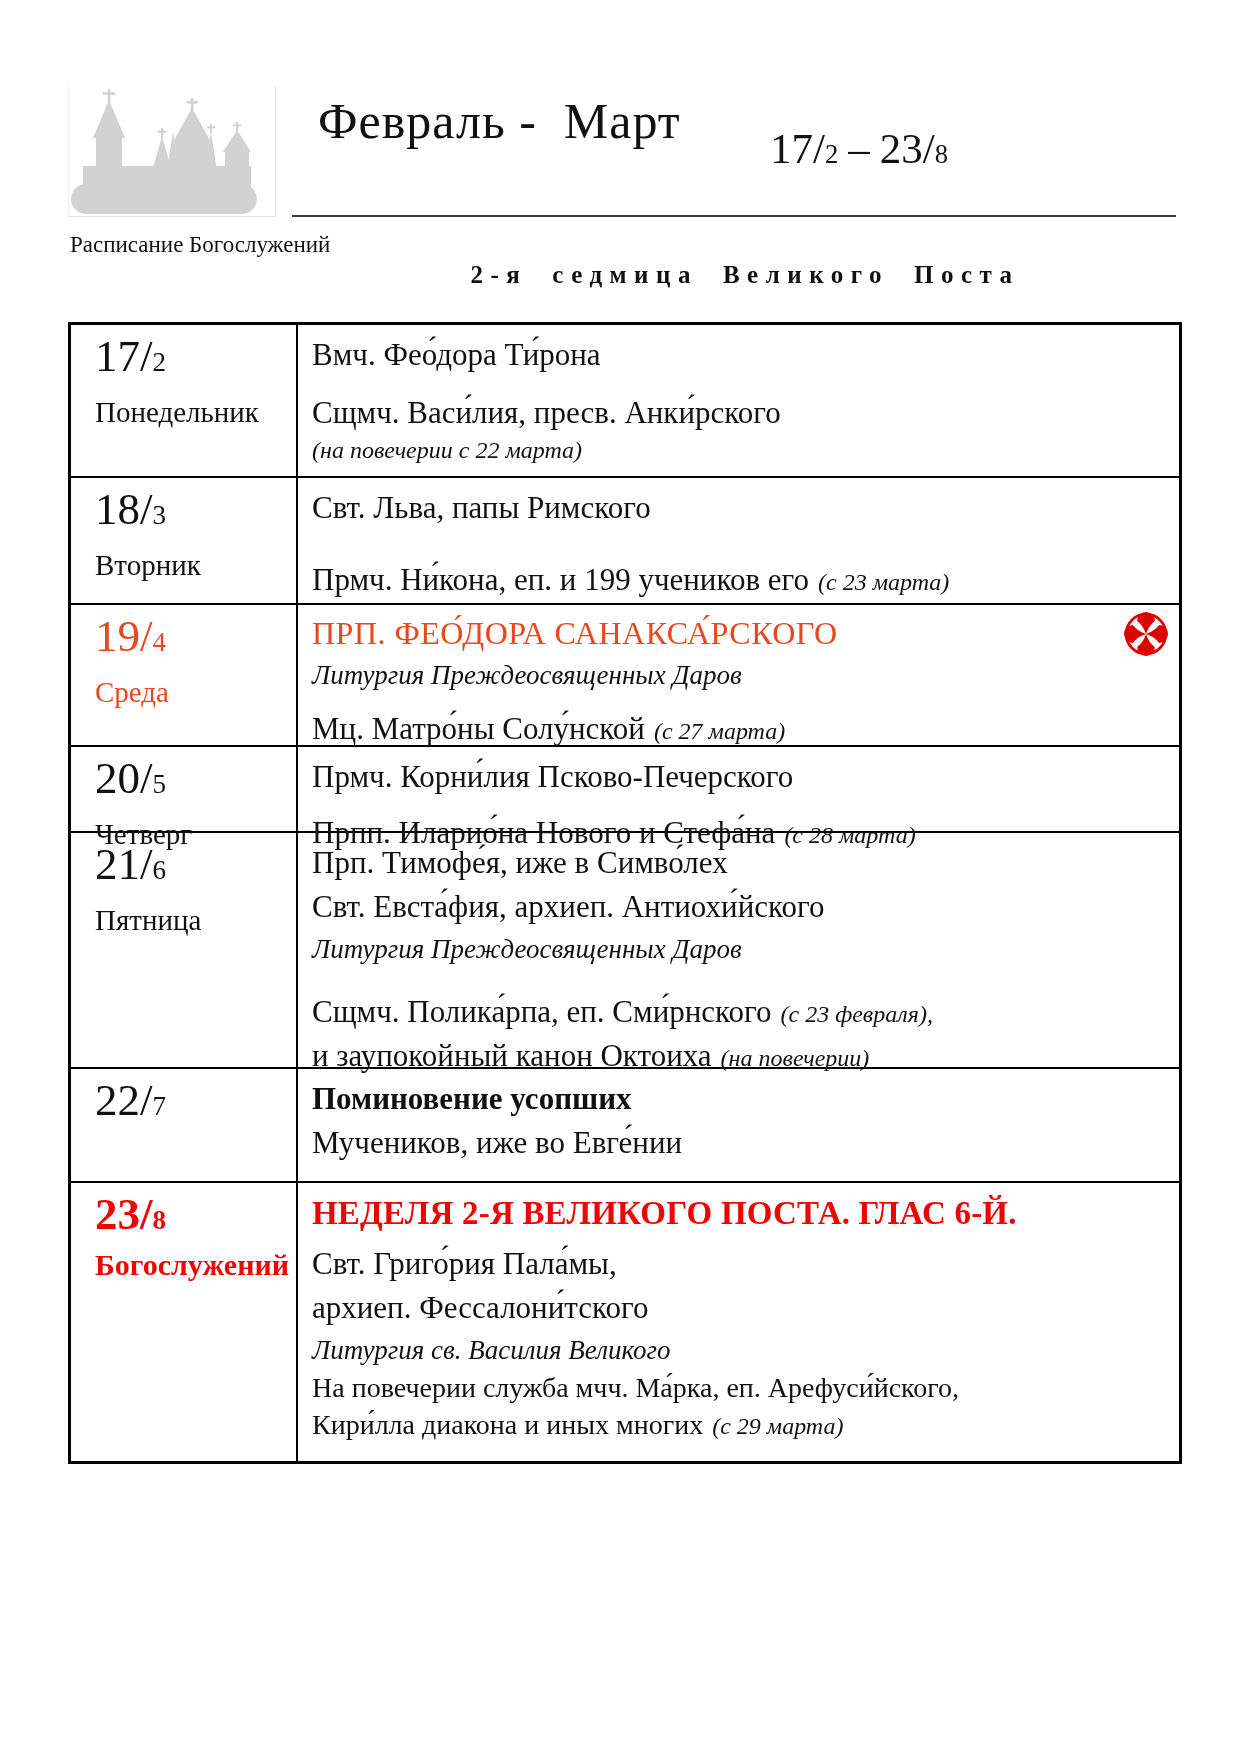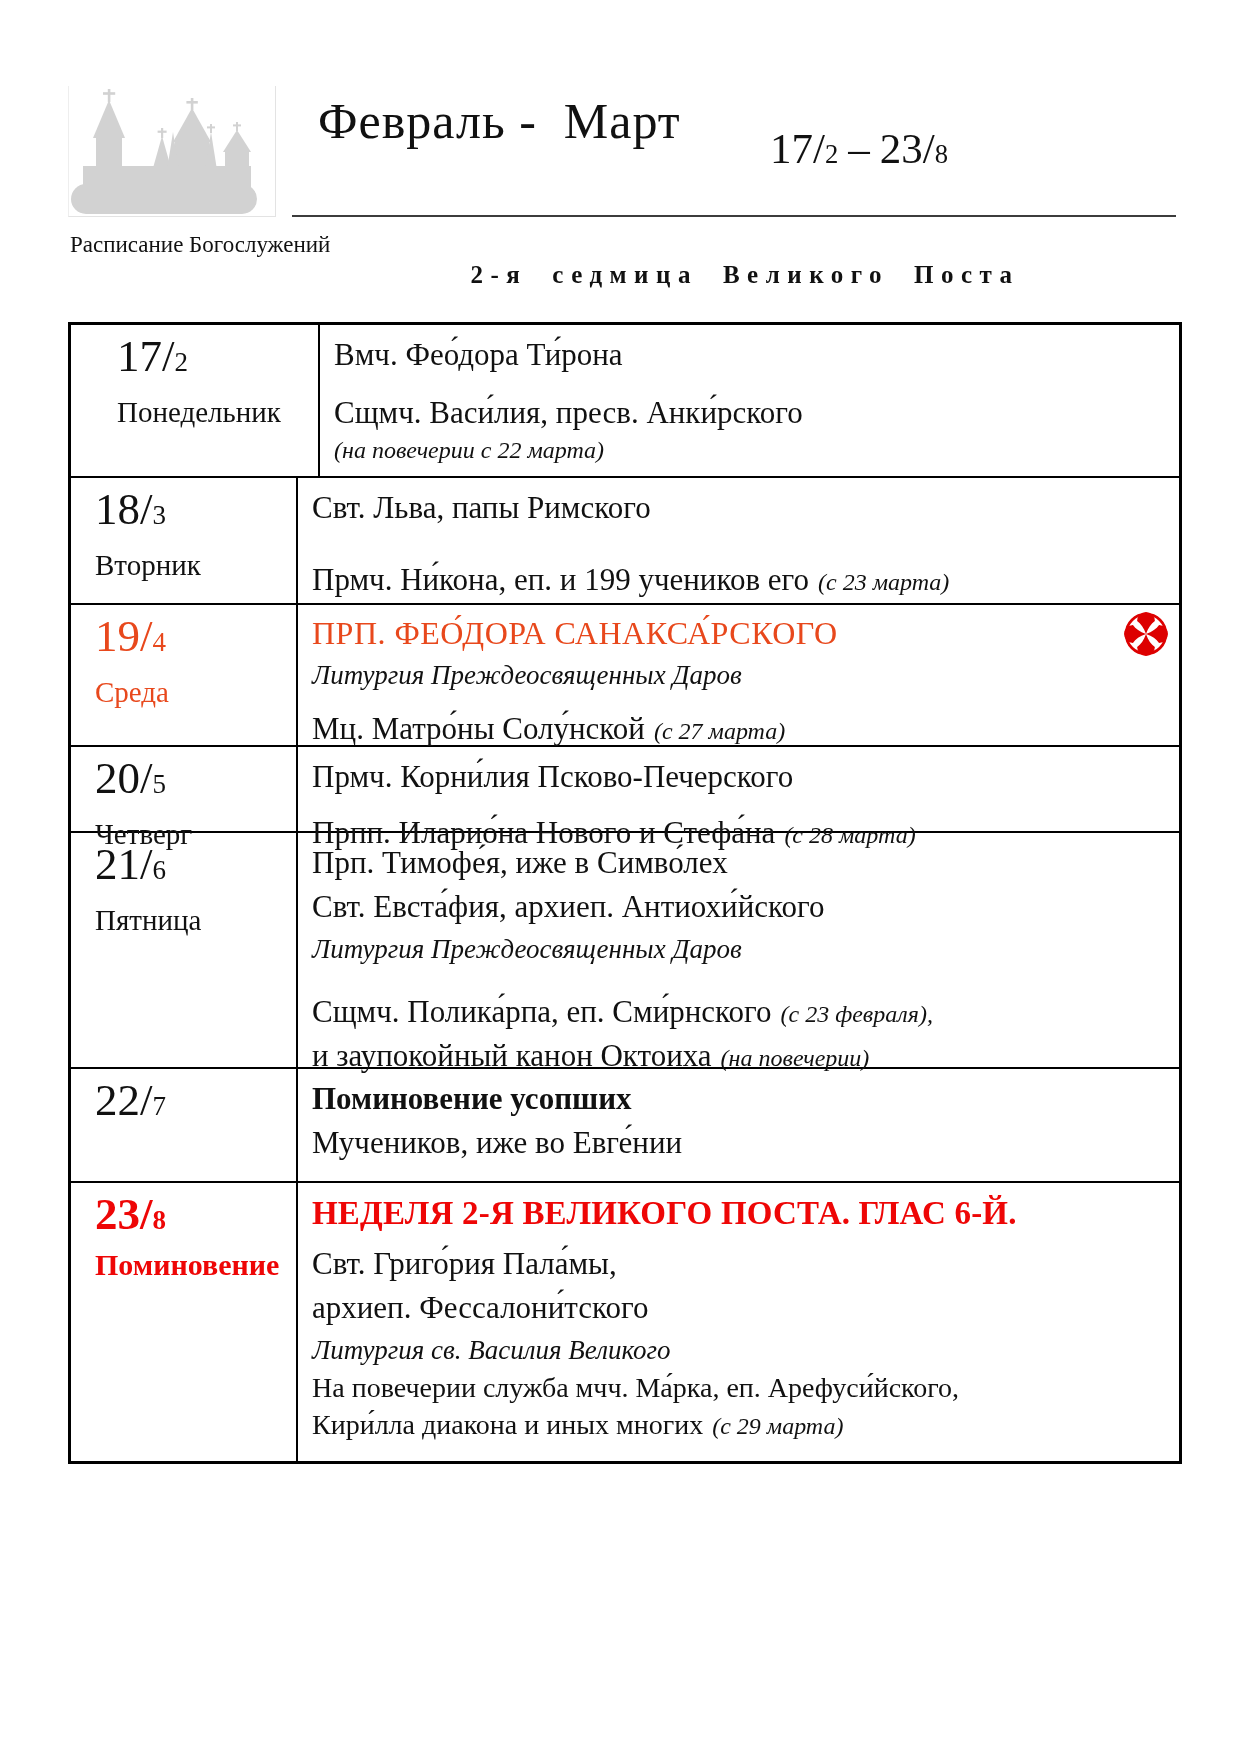--- a/index.html
+++ b/index.html
@@ -12,21 +12,21 @@
   .months{left:318px;top:92px;font-size:50px;white-space:pre;letter-spacing:1px;}
   .dates{left:770px;top:124px;font-size:43px;}
   .dates .den{font-size:0.62em;}
   .dates .sep{padding:0 10px;}
   .rule{left:292px;top:215px;width:884px;height:2px;background:#3c3c3c;}
   .subtitle{left:400px;top:261px;width:690px;text-align:center;font-weight:bold;font-size:25px;letter-spacing:0.30em;word-spacing:0.45em;white-space:nowrap;}
 
   
   .schedule{left:68px;top:322px;width:1108px;border:3px solid #000;}
   .row{display:flex;border-top:2px solid #000;box-sizing:border-box;}
-  .row:first-child{border-top:none;padding-left:22px;}
+  .row:first-child{border-top:none;}
   .r1{height:151px}.r2{height:127px}.r3{height:142px}.r4{height:86px}.r5{height:236px}.r6{height:114px}.r7{height:280px}
   .day{width:227px;min-width:227px;border-right:2px solid #000;box-sizing:border-box;padding:8px 0 0 24px;}
   .daynum{font-size:45px;line-height:1.05;}
   .daynum .den{font-size:27px;}
   .weekday{font-size:29px;margin-top:16px;}
   .content{flex:1;position:relative;box-sizing:border-box;padding:8px 12px 0 14px;}
 
   .line{font-size:31px;line-height:1.42;}
   .note{font-style:italic;font-size:24px;margin-left:9px;}
   .small-italic{font-style:italic;font-size:24px;line-height:1.25;}
@@ -171,21 +171,21 @@
     </div>
     <div class="content">
       <div class="line bold">Поминовение усопших</div>
       <div class="line">Мучеников, иже во Евге́нии</div>
     </div>
   </div>
 
   <div class="row r7">
     <div class="day sun">
       <div class="daynum"><span>23</span>/<span class="den">8</span></div>
-      <div class="weekday">Поминовение</div>
+      <div class="weekday">Богослужений</div>
     </div>
     <div class="content">
       <div class="sun-title">НЕДЕЛЯ 2-Я ВЕЛИКОГО ПОСТА. ГЛАС 6-Й.</div>
       <div class="line mt6">Свт. Григо́рия Пала́мы,</div>
       <div class="line">архиеп. Фессалони́тского</div>
       <div class="liturgy pr185">Литургия св. Василия Великого</div>
       <div class="line dense">На повечерии служба мчч. Ма́рка, еп. Арефуси́йского,</div>
       <div class="line dense"><span>Кири́лла диакона и иных многих</span><span class="note">(с 29 марта)</span></div>
     </div>
   </div>

